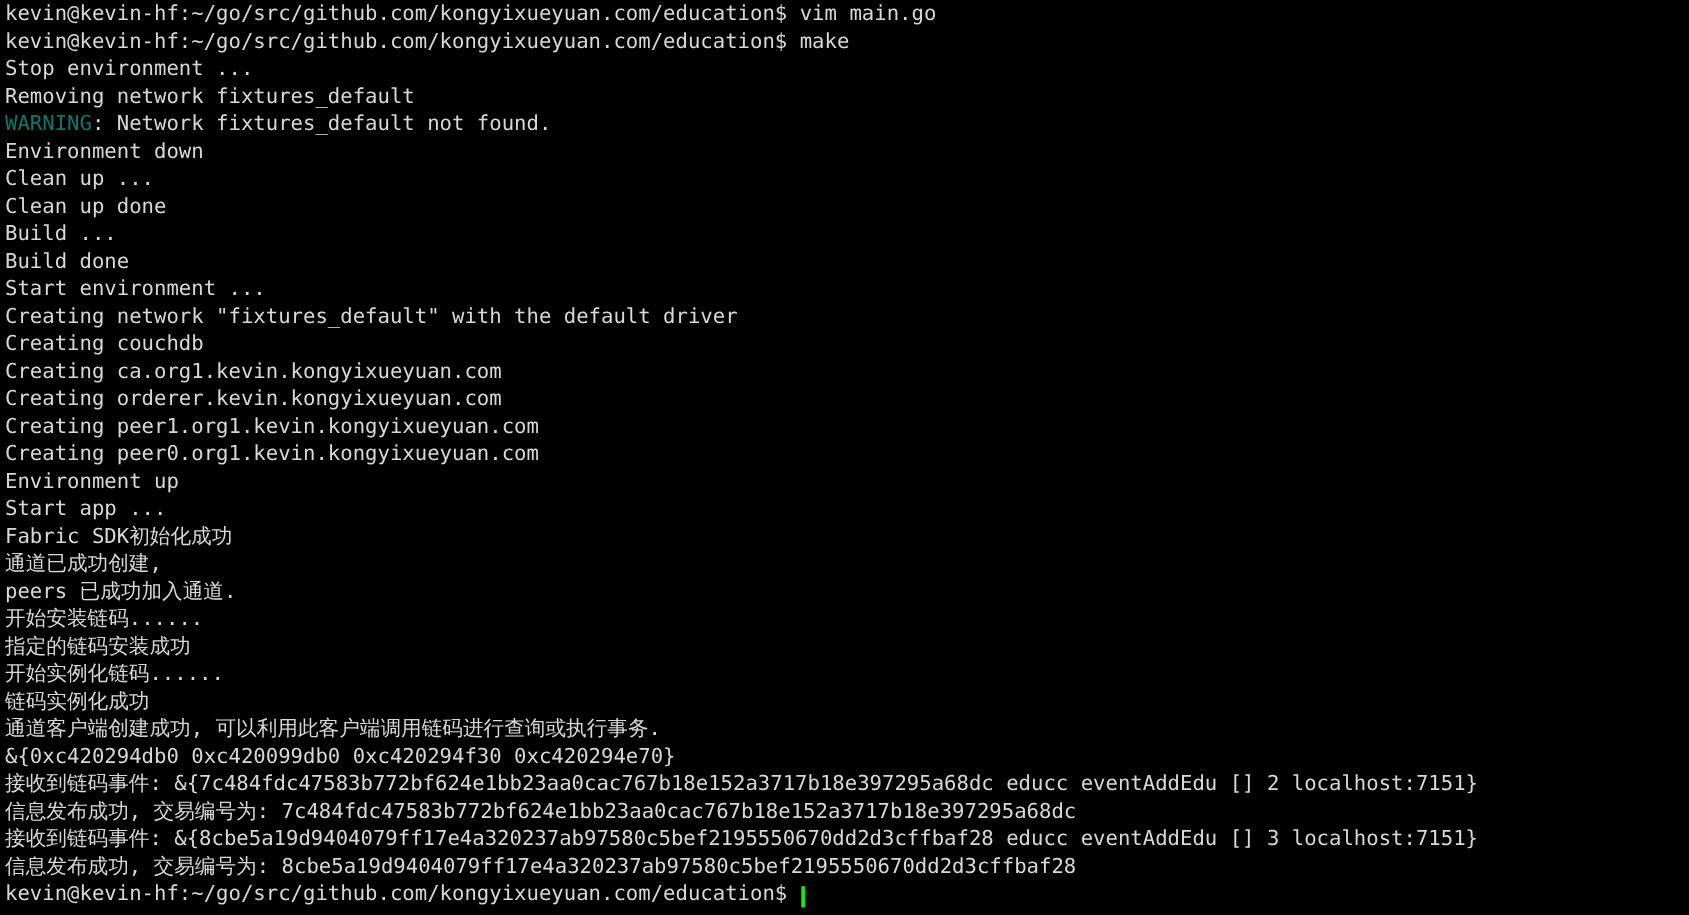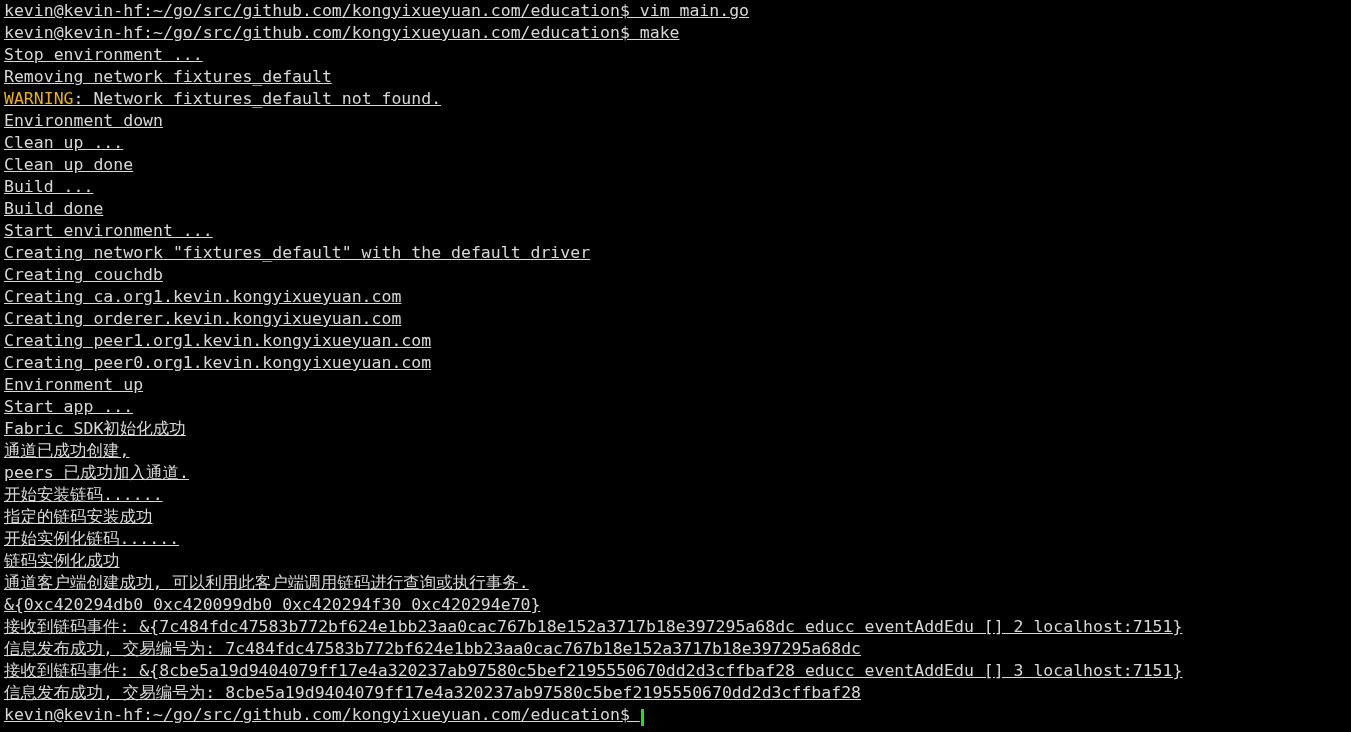--- a/index.html
+++ b/index.html
@@ -18,31 +18,30 @@
     background: #000000;
     color: #d8d8d8;
     font-family: "DejaVu Sans Mono", "Liberation Mono", monospace;
     font-size: 16.5px;
     line-height: 22px;
     padding: 0 1px 0 4px;
     box-sizing: border-box;
     white-space: pre;
     overflow: hidden;
     position: relative;
-    text-decoration: underline;
   }
   .line {
     height: 22px;
     line-height: 22px;
     white-space: pre;
     letter-spacing: 0px;
     font-variant-ligatures: none;
   }
   .seg-warning {
-    color: #eab308;
+    color: #0f766e;
   }
   .seg-default {
     color: #d8d8d8;
   }
   .cursor {
     display: inline-block;
     width: 3px;
     height: 17px;
     background: #19e619;
     vertical-align: text-bottom;

